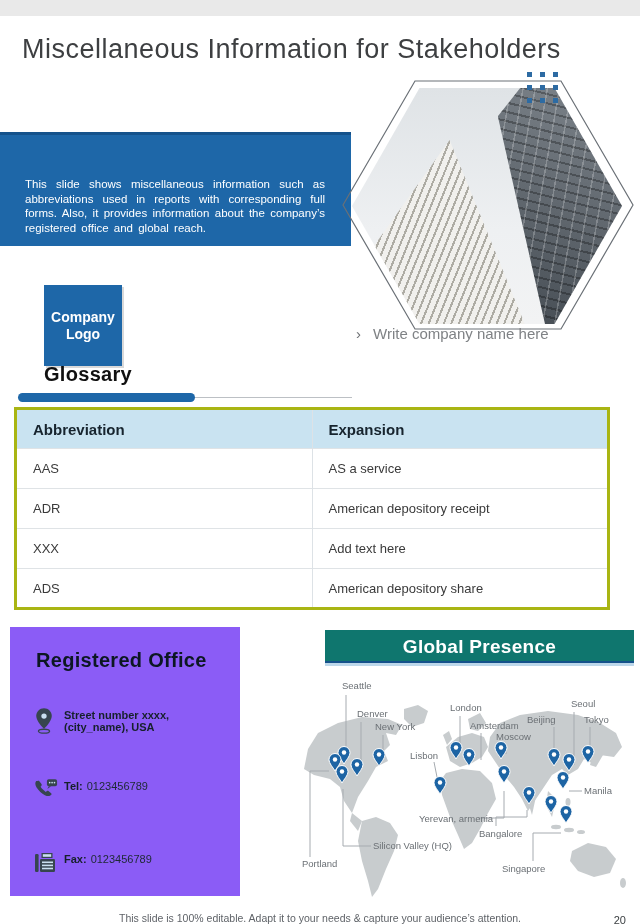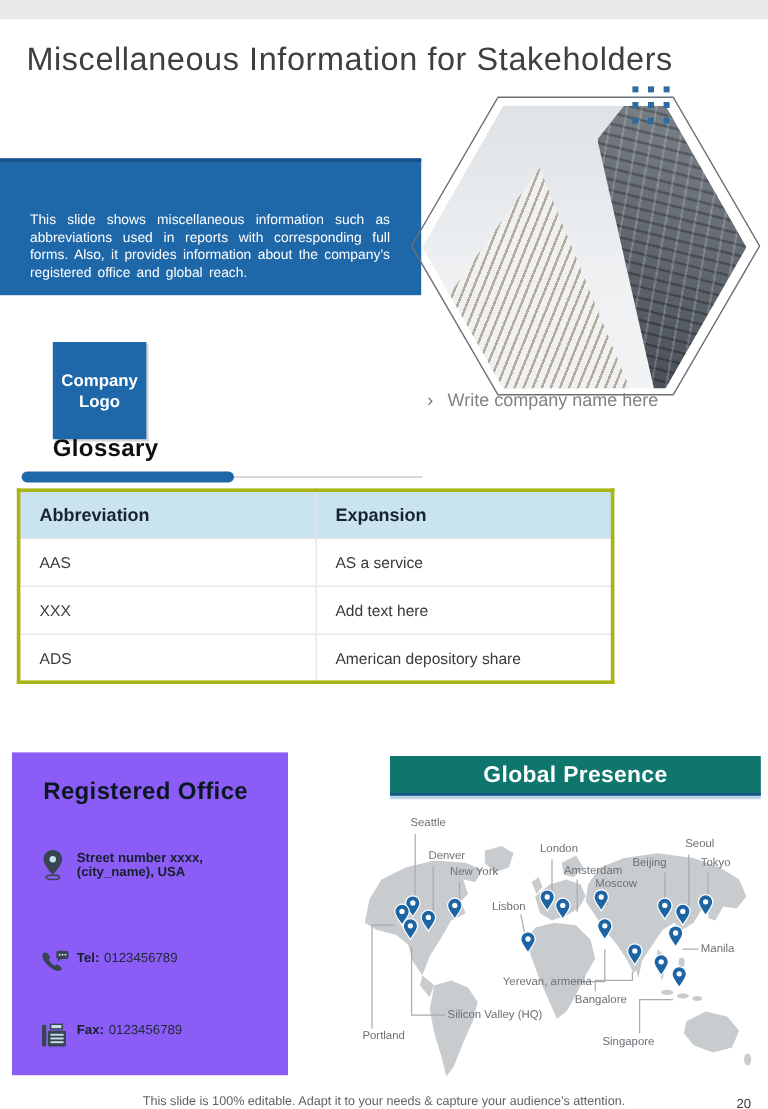--- a/index.html
+++ b/index.html
@@ -37,38 +37,38 @@
   
   .logo-box { position:absolute; left:44px; top:269px; width:78px; height:81px; background:#1e67a8;
     color:#fff; font-weight:700; font-size:14px; line-height:17px; text-align:center;
     display:flex; flex-direction:column; justify-content:center; z-index:3; box-shadow:2px 2px 0 rgba(0,0,0,.15); }
 
   
   .glossary-heading { position:absolute; left:44px; top:347px; font-size:20px; font-weight:700; color:#101010; letter-spacing:.3px; }
   .heading-line { position:absolute; left:18px; top:381px; width:334px; height:1px; background:#bcc0c4; }
   .heading-bar { position:absolute; left:18px; top:377px; width:177px; height:9px; border-radius:5px; background:#1e67a8; }
 
-  .glossary-table { position:absolute; left:14px; top:391px; width:498px; border-collapse:collapse;
+  .glossary-table { position:absolute; left:14px; top:391px; width:596px; border-collapse:collapse;
     border:3px solid #a9b513; background:#fff; }
   .glossary-table th { background:#c9e3f1; color:#17242e; font-size:15px; font-weight:700; text-align:left;
     height:40px; padding-left:16px; width:50%; }
   .glossary-table td { font-size:13px; color:#3a3a3a; height:40px; padding-left:16px;
     border-top:1px solid #dfe3e6; }
   .glossary-table th + th, .glossary-table td + td { border-left:1px solid #dde2e6; }
 
   
   .office-panel { position:absolute; left:10px; top:611px; width:230px; height:269px; background:#8b5cf6; }
   .office-heading { position:absolute; left:26px; top:22px; font-size:20px; font-weight:700; color:#0c1722; letter-spacing:.3px; }
   .office-item { position:absolute; left:24px; display:flex; align-items:flex-start; }
   .office-item .icon { width:30px; flex:0 0 30px; color:#36454f; }
   .office-item .txt { font-size:11px; color:#16202a; padding-top:2px; }
   .office-item .txt b { font-weight:700; }
   .office-item .val { font-weight:400; color:#1d2933; margin-left:4px; }
   .item-address { top:80px; }
-  .item-tel { top:164px; }
+  .item-tel { top:151px; }
   .item-fax { top:224px; }
 
   
   .gp-banner { position:absolute; left:325px; top:614px; width:309px; height:33px; background:#0f766e;
     color:#fff; font-size:19px; font-weight:700; text-align:center; line-height:33px; letter-spacing:.3px;
     box-shadow:0 3px 0 #bcd7ea, inset 0 -2px 0 #15528b; }
   .map-wrap { position:absolute; left:300px; top:655px; width:340px; height:230px; }
   .map-base, .map-overlay { position:absolute; left:0; top:0; }
   .map-label { position:absolute; font-size:9.5px; color:#6b7075; white-space:nowrap; }
 
@@ -126,20 +126,24 @@
     <thead>
       <tr>
         <th>Abbreviation</th>
         <th>Expansion</th>
       </tr>
     </thead>
     <tbody>
         <tr>
           <td>AAS</td>
           <td>AS a service</td>
+        </tr>
+        <tr>
+          <td>ADR</td>
+          <td>American depository receipt</td>
         </tr>
         <tr>
           <td>XXX</td>
           <td>Add text here</td>
         </tr>
         <tr>
           <td>ADS</td>
           <td>American depository share</td>
         </tr>
       </tbody>

